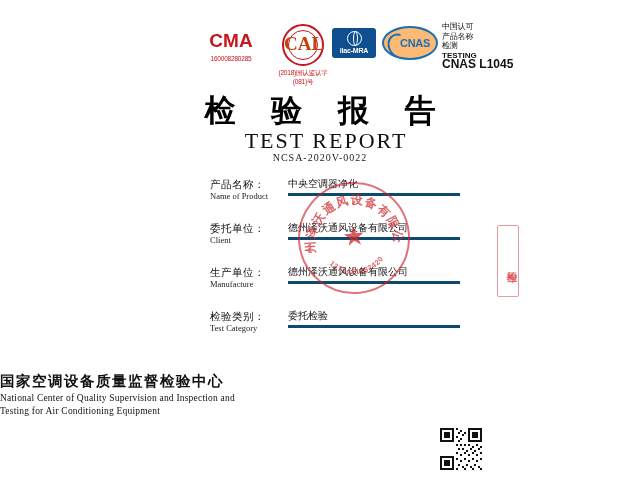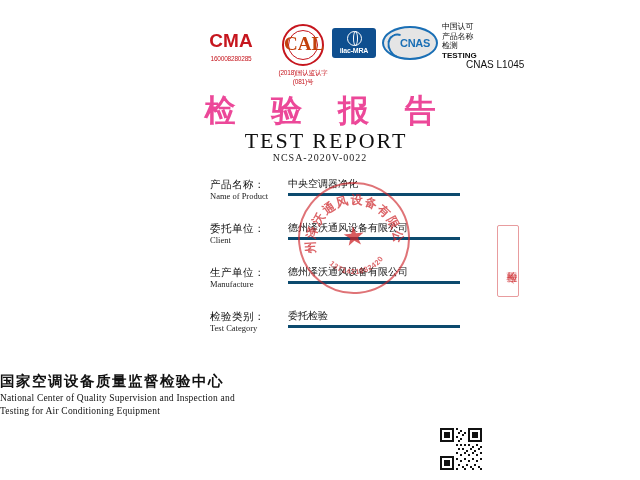--- a/index.html
+++ b/index.html
@@ -150,21 +150,21 @@
     width: 56px;
     height: 34px;
   }
   .cnas .oval {
     width: 56px;
     height: 34px;
     border: 2px solid #1a6fb5;
     border-radius: 50%;
     box-sizing: border-box;
     position: relative;
-    background: #e5e5e5;
+    background: #fdba74;
   }
   .cnas .swoosh {
     position: absolute;
     left: 4px;
     top: 5px;
     width: 18px;
     height: 22px;
     border: 2px solid #1a6fb5;
     border-radius: 50%;
     border-right-color: transparent;
@@ -195,38 +195,37 @@
   }
   .cnas-text .cn {
     font-size: 8px;
     letter-spacing: -0.2px;
   }
   .cnas-text .en {
     font-weight: bold;
     font-size: 8px;
   }
   .cnas-text .code {
-    font-weight: normal;
-    font-size: 10px;
-    margin-left: 24px;
+    font-weight: bold;
+    font-size: 12px;
   }
 
   
   .title-cn {
     position: absolute;
     top: 90px;
     left: 0;
     width: 640px;
     text-align: center;
     font-family: "Liberation Serif", serif;
     font-size: 31px;
     font-weight: bold;
     letter-spacing: 14px;
     text-indent: 14px;
-    color: #ec4899;
+    color: #000000;
   }
   .title-en {
     position: absolute;
     top: 128px;
     left: 0;
     width: 640px;
     text-align: center;
     font-family: "Liberation Serif", serif;
     font-size: 22px;
     letter-spacing: 2px;

